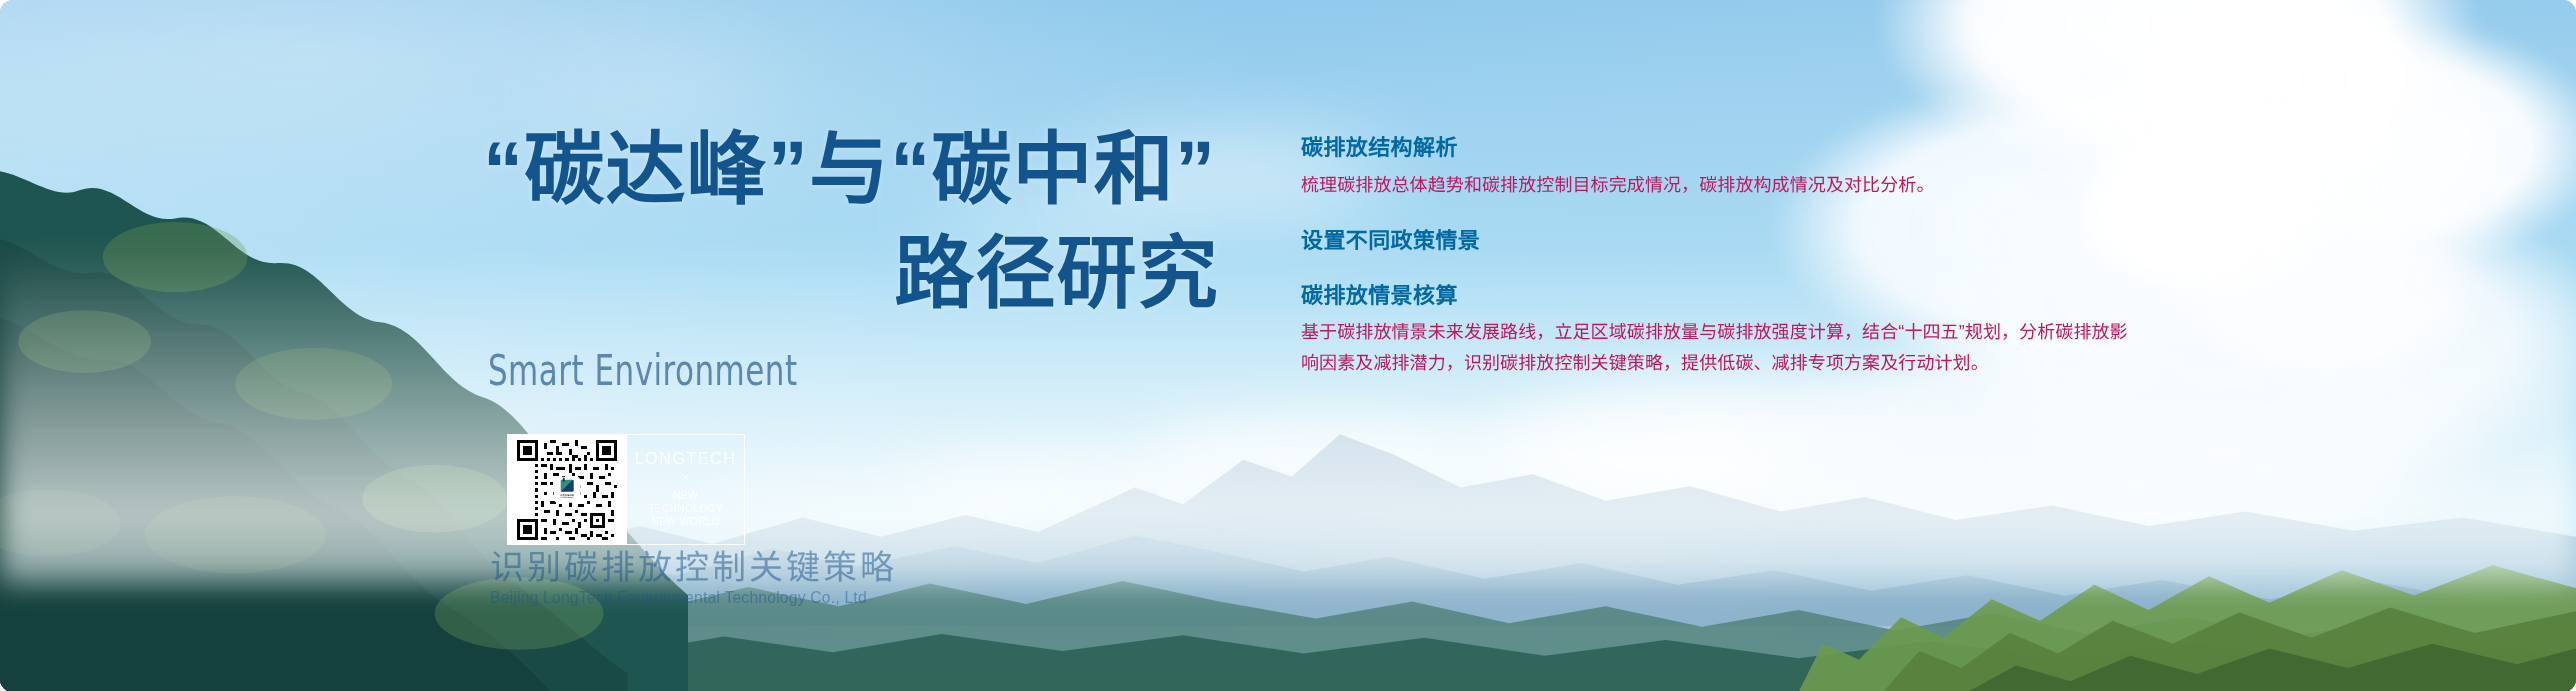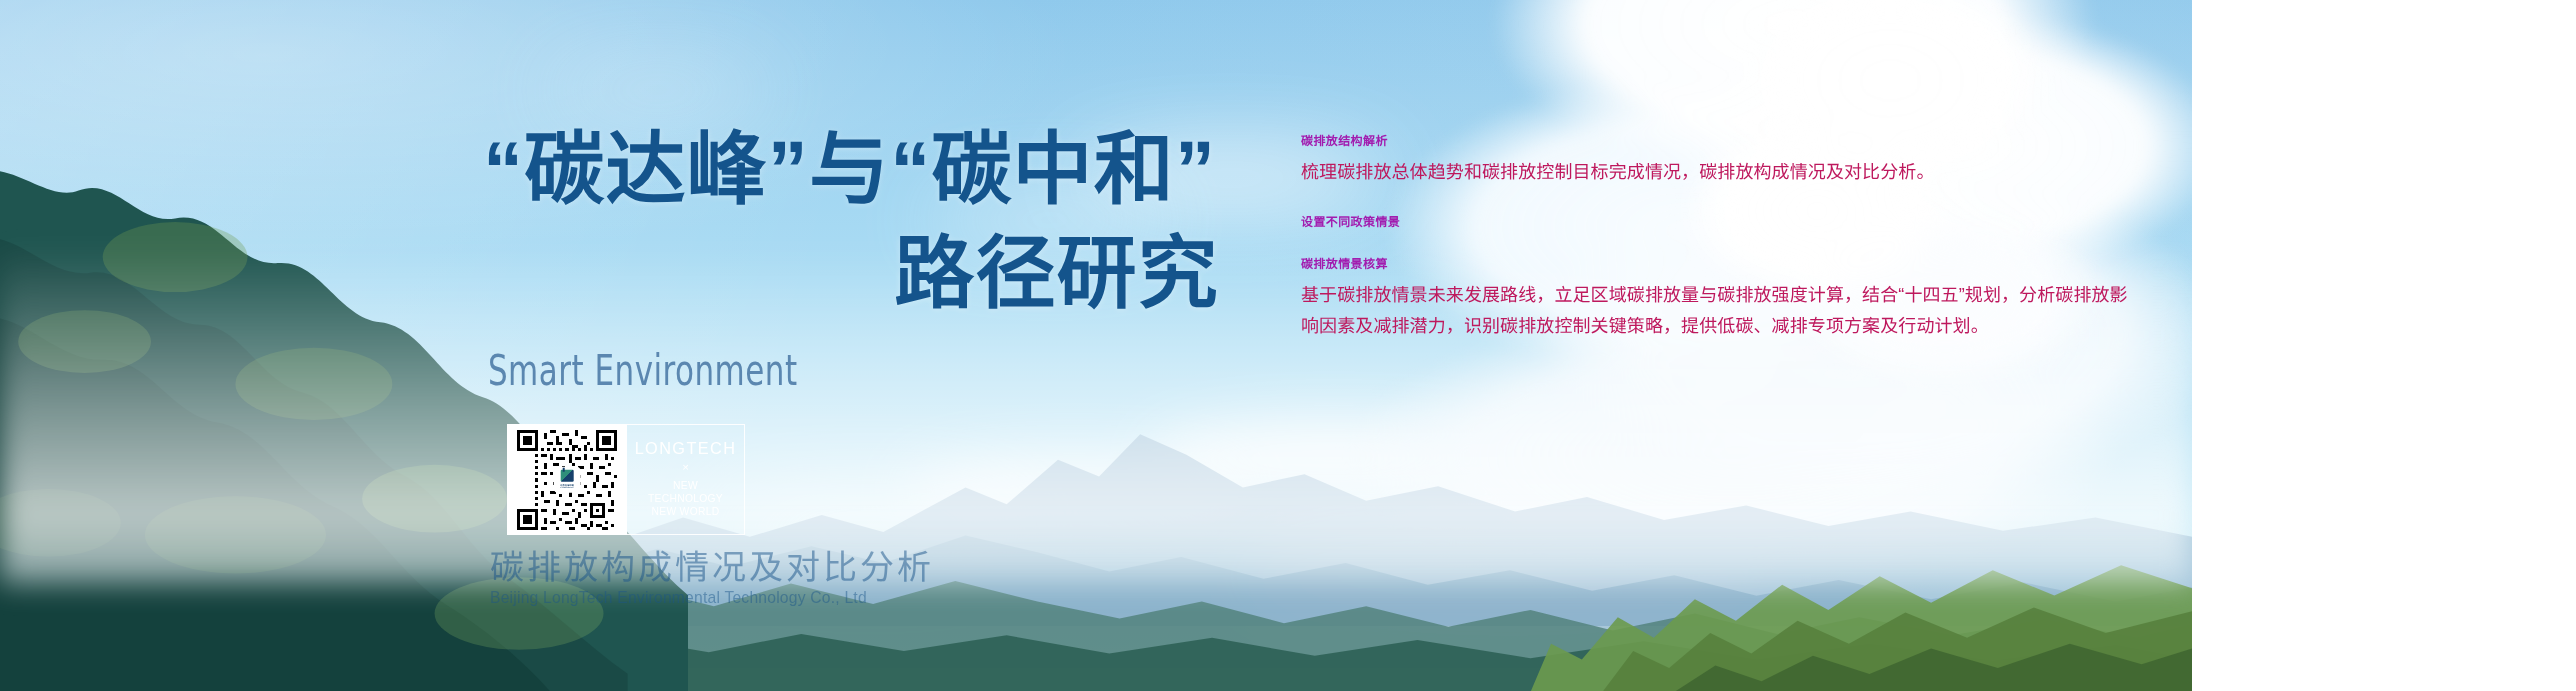--- a/index.html
+++ b/index.html
@@ -5,24 +5,25 @@
 <style>
   * { margin:0; padding:0; box-sizing:border-box; }
   html,body{ background:#fff; }
   body{
     font-family:"Liberation Sans","DejaVu Sans",sans-serif;
     -webkit-font-smoothing:antialiased;
   }
 
   .banner{
     position:relative;
-    width:2192px;
+    width:2576px;
     height:692px;
     overflow:hidden;
     background:#9ed2ef;
+    border-radius:13px;
   }
 
   
   .sky{
     position:absolute; inset:0;
     background:
       linear-gradient(180deg,
         #8fc9ec 0%,
         #9ed3f0 18%,
         #aadcf4 40%,
@@ -119,21 +120,21 @@
     letter-spacing:0.6px;
     font-family:"DejaVu Sans Condensed","Liberation Sans",sans-serif;
     transform:scaleX(.82);
     transform-origin:left center;
     white-space:nowrap;
   }
 
   
   .qr-wrap{
     position:absolute;
-    left:490px; top:424px;
+    left:490px; top:434px;
     display:flex;
     align-items:flex-start;
     padding-left:17px;
   }
   .qr-card{
     width:120px; height:111px;
     background:#ffffff;
     display:flex; align-items:center; justify-content:center;
     flex:0 0 auto;
   }
@@ -229,24 +230,24 @@
 
   
   .info-col{
     position:absolute;
     left:1301px; top:134px;
     width:833px;
   }
   .info-block{ margin-bottom:26.6px; }
   .info-block:last-child{ margin-bottom:0; }
   .info-head{
-    font-size:12px;
+    font-size:22px;
     line-height:1.25;
     font-weight:700;
-    color:#a21caf;
+    color:#0369a1;
     letter-spacing:0.4px;
     margin-bottom:8.4px;
   }
   .info-body{
     font-size:18px;
     line-height:1.72;
     color:#be185d;
     letter-spacing:0.1px;
   }
   .info-block.b2{ margin-top:4.8px; }
@@ -504,21 +505,21 @@
       <div class="brand-x">×</div>
       <div class="brand-tag">
         <span>NEW</span>
         <span>TECHNOLOGY</span>
         <span>NEW WORLD</span>
       </div>
     </div>
   </div>
 
   <div class="watermark">
-    <div class="wm-cn">碳排放构成情况及对比分析</div>
+    <div class="wm-cn">识别碳排放控制关键策略</div>
     <div class="wm-en">Beijing LongTech Environmental Technology Co., Ltd</div>
   </div>
 
   <div class="info-col">
 
     <div class="info-block b1">
       <div class="info-head">碳排放结构解析</div>
       <div class="info-body">梳理碳排放总体趋势和碳排放控制目标完成情况，碳排放构成情况及对比分析。</div>
     </div>
 

